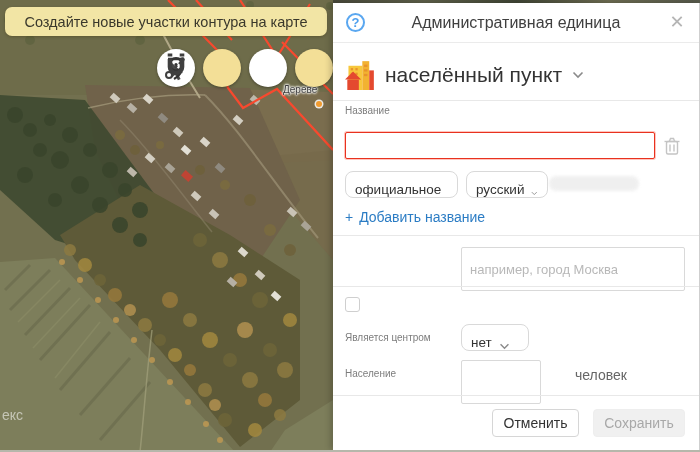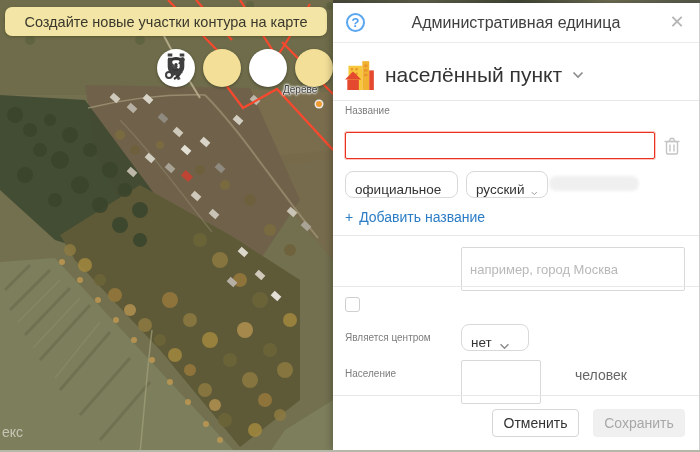--- a/index.html
+++ b/index.html
@@ -14,21 +14,21 @@
     justify-content:center;font-size:14.5px;color:#3a382c;white-space:nowrap;z-index:5;}
   .toolbar{position:absolute;left:157px;top:49px;display:flex;gap:8px;z-index:6;}
   .tool{width:38px;height:38px;border-radius:50%;display:flex;align-items:center;justify-content:center;
     box-shadow:0 1px 3px rgba(0,0,0,.35);cursor:pointer;}
   .tool.light{background:#ffffff;}
   .tool.yellow{background:#f3df97;}
   .place-label{position:absolute;left:283px;top:84px;font-size:10px;color:#3c3c3c;z-index:4;
     text-shadow:0 0 2px #fff,0 0 2px #fff,0 0 3px #fff,0 0 3px #fff;}
   .orange-dot{position:absolute;left:316px;top:101px;width:6px;height:6px;border-radius:50%;
     background:#f09b30;box-shadow:0 0 0 1.5px rgba(255,255,255,.85);z-index:4;}
-  .watermark{position:absolute;left:2px;top:424px;font-size:14px;color:rgba(255,255,255,.55);z-index:4;}
+  .watermark{position:absolute;left:2px;top:407px;font-size:14px;color:rgba(255,255,255,.55);z-index:4;}
 
   
   .top-strip{position:absolute;left:333px;top:0;width:367px;height:3px;
     background:linear-gradient(90deg,#47483a,#5c5e48 25%,#3f4434 50%,#6b6a50 75%,#55584a);}
   .bottom-strip{position:absolute;left:0;bottom:0;width:700px;height:2px;background:#b5b7ab;z-index:20;}
   .panel{position:absolute;left:333px;top:3px;width:367px;height:447px;background:#fff;
     border-right:1px solid #cfcfcf;box-shadow:-3px 0 6px rgba(0,0,0,.18);z-index:10;}
   .panel-header{position:absolute;left:0;top:0;width:100%;height:40px;border-bottom:1px solid #ebebeb;}
   .help{position:absolute;left:13px;top:10px;width:19px;height:19px;border-radius:50%;
     border:2px solid #5aa7f0;color:#4d9fee;font-size:13px;font-weight:bold;display:flex;

